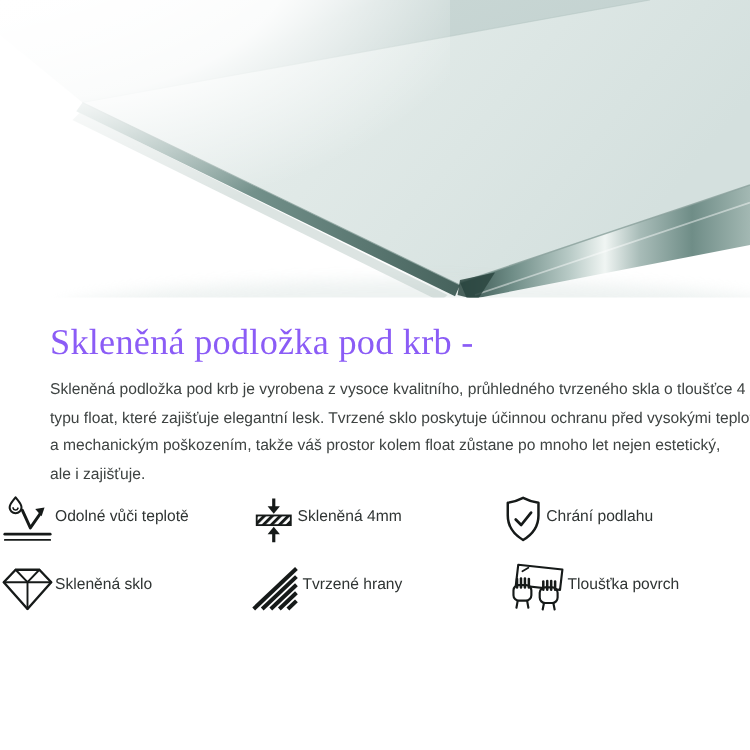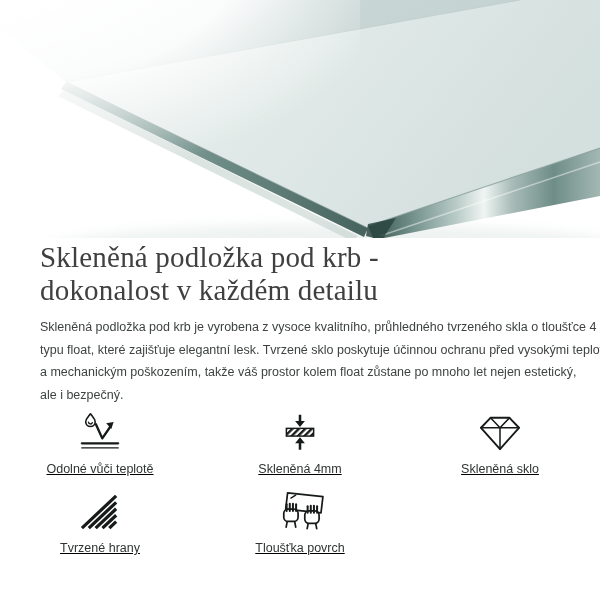--- a/index.html
+++ b/index.html
@@ -4,39 +4,38 @@
 <style>
   html,body{margin:0;padding:0;}
   body{
     width:600px;height:600px;background:#ffffff;overflow:hidden;
     font-family:"Liberation Sans",sans-serif;
     -webkit-font-smoothing:antialiased;
   }
   .hero{position:relative;width:600px;height:238px;background:#ffffff;}
   .hero svg{display:block;}
   h1{
-    margin:3px 40px 0 40px;
+    margin:20px 40px 0 40px;
     font-family:"Liberation Serif","DejaVu Serif",serif;
     font-weight:normal;
     font-size:29px;line-height:33px;
-    color:#404040;letter-spacing:.2px;
+    color:#8b5cf6;letter-spacing:.2px;
   }
   .intro{margin:9px 40px 0 40px;}
   .intro-line{
     font-size:12.5px;line-height:22.5px;color:#3e4342;
     white-space:nowrap;letter-spacing:0;
   }
   .features{
     display:grid;grid-template-columns:1fr 1fr 1fr;
     margin-top:6px;row-gap:14px;
   }
   .feature{
-    display:flex;flex-direction:column;align-items:center;
+    display:flex;flex-direction:row;
     text-align:center;
-    text-decoration:underline;
   }
   .feature .icon-wrap{height:40px;display:flex;align-items:flex-end;justify-content:center;}
   .feature svg{display:block;}
   .feature-label{
     margin-top:10px;font-size:12.5px;line-height:15px;color:#2f3433;
   }
 </style>
 </head>
 <body>
 
@@ -96,28 +95,27 @@
     <line x1="380" y1="236" x2="600" y2="162" stroke="#ffffff" stroke-width="1.4" opacity="0.45"></line>
 
     <polygon points="368,224 396,218 382,240 366,236" fill="#2c4641" opacity="0.85"></polygon>
 
     <rect x="0" y="0" width="360" height="210" fill="url(#gFadeTL)"></rect>
   </svg>
 </div>
 
 <h1>
   <span>Skleněná podložka pod krb -</span><br>
-  <span>dokonalost v každém detailu</span>
 </h1>
 
 <div class="intro">
   <div class="intro-line">Skleněná podložka pod krb je vyrobena z vysoce kvalitního, průhledného tvrzeného skla o tloušťce 4 mm</div>
   <div class="intro-line">typu float, které zajišťuje elegantní lesk. Tvrzené sklo poskytuje účinnou ochranu před vysokými teplotami</div>
   <div class="intro-line">a mechanickým poškozením, takže váš prostor kolem float zůstane po mnoho let nejen estetický,</div>
-  <div class="intro-line">ale i bezpečný.</div>
+  <div class="intro-line">ale i zajišťuje.</div>
 </div>
 
 <div class="features">
 
   <div class="feature">
     <div class="icon-wrap">
       <svg width="44" height="40" viewBox="0 0 48 44" fill="none" stroke="#161a19" stroke-linecap="round" stroke-linejoin="round">
         <path d="M13.5 2 C 11.2 5.4 8.3 7.6 8.3 10.8 a 5.2 5.2 0 0 0 10.4 0 C 18.7 7.6 15.8 5.4 13.5 2 Z" stroke-width="1.8"></path>
         <path d="M11.3 11.2 a 2.2 2.2 0 0 0 4.3 .4" stroke-width="1.4"></path>
         <polyline points="19.5,13.5 26.5,29 35.5,16" stroke-width="2.6"></polyline>
@@ -141,20 +139,29 @@
         <rect x="5" y="18" width="30" height="8.5" fill="url(#hatch)" stroke="#161a19" stroke-width="1.6"></rect>
         <line x1="20" y1="3" x2="20" y2="11.5" stroke="#161a19" stroke-width="2.8"></line>
         <path d="M14.6 10 L25.4 10 L20 16.6 Z" fill="#161a19"></path>
         <line x1="20" y1="41.5" x2="20" y2="33" stroke="#161a19" stroke-width="2.8"></line>
         <path d="M14.6 34.5 L25.4 34.5 L20 27.9 Z" fill="#161a19"></path>
       </svg>
     </div>
     <div class="feature-label">Skleněná 4mm</div>
   </div>
 
+  <div class="feature">
+    <div class="icon-wrap">
+      <svg width="37" height="40" viewBox="0 0 40 44" fill="none" stroke="#161a19" stroke-linecap="round" stroke-linejoin="round">
+        <path d="M20 2.5 C 16 4.6 11 6.1 6.5 6.9 V 18 c 0 10.6 6.2 17.2 13.5 21.6 C 27.3 35.2 33.5 28.6 33.5 18 V 6.9 C 29 6.1 24 4.6 20 2.5 Z" stroke-width="2.2"></path>
+        <polyline points="13.5,21.5 18.3,26.4 27,15.5" stroke-width="2.4"></polyline>
+      </svg>
+    </div>
+    <div class="feature-label">Chrání podlahu</div>
+  </div>
 
   <div class="feature">
     <div class="icon-wrap">
       <svg width="44" height="38" viewBox="0 0 46 40" fill="none" stroke="#161a19" stroke-linecap="round" stroke-linejoin="round">
         <polygon points="13,4 33,4 43,14.5 23,37 3,14.5" stroke-width="2"></polygon>
         <line x1="3" y1="14.5" x2="43" y2="14.5" stroke-width="1.6"></line>
         <polyline points="13,4 23,14.5 33,4" stroke-width="1.6"></polyline>
         <line x1="23" y1="14.5" x2="23" y2="37" stroke-width="1.6"></line>
       </svg>
     </div>

